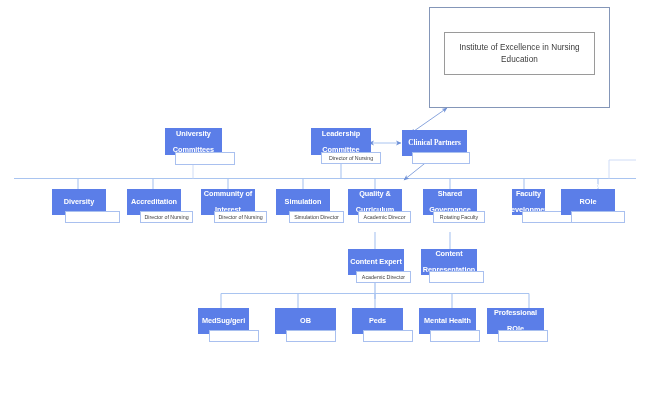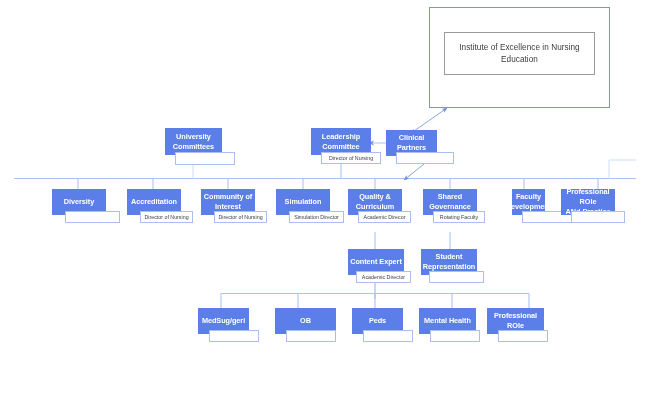--- a/index.html
+++ b/index.html
@@ -73,21 +73,21 @@
     justify-content: center;
     text-align: center;
     padding: 1px 2px;
     box-sizing: border-box;
     overflow: visible;
   }
   .node-head span {
     color: #ffffff;
     font-size: 7.3px;
     font-weight: bold;
-    line-height: 10px;
+    line-height: 16px;
     white-space: pre-line;
     letter-spacing: -0.05px;
   }
   .node-sub {
     position: absolute;
     background: #ffffff;
     border: 0.9px solid #a9c0ef;
     box-sizing: border-box;
     display: flex;
     align-items: center;
@@ -182,21 +182,21 @@
 <div class="node" style="left:311px; top:128px; width:60px; height:27px;padding-left:44px;">
   <div class="node-head">
     <span>Leadership
 Committee</span>
   </div>
   <div class="node-sub" style="left:10px; top:24px; width:60px; height:12px;">
     <span>Director of Nursing</span>
   </div>
 </div>
 
-<div class="node" style="left:386px; top:130px; width:51px; height:26px;">
+<div class="node" style="left:402px; top:130px; width:65px; height:26px;font-family:Liberation Serif, serif;">
   <div class="node-head">
     <span>Clinical Partners</span>
   </div>
   <div class="node-sub" style="left:10px; top:22px; width:58px; height:12px;">
     <span></span>
   </div>
 </div>
 
 <div class="node" style="left:52px; top:189px; width:54px; height:26px;">
   <div class="node-head">
@@ -279,21 +279,21 @@
   <div class="node-head">
     <span>Content Expert</span>
   </div>
   <div class="node-sub" style="left:8px; top:22px; width:55px; height:12px;">
     <span>Academic Director</span>
   </div>
 </div>
 
 <div class="node" style="left:421px; top:249px; width:56px; height:26px;">
   <div class="node-head">
-    <span>Student
+    <span>Content
 Representation</span>
   </div>
   <div class="node-sub" style="left:8px; top:22px; width:55px; height:12px;">
     <span></span>
   </div>
 </div>
 
 <div class="node" style="left:198px; top:308px; width:51px; height:26px;">
   <div class="node-head">
     <span>MedSug/geri</span>

